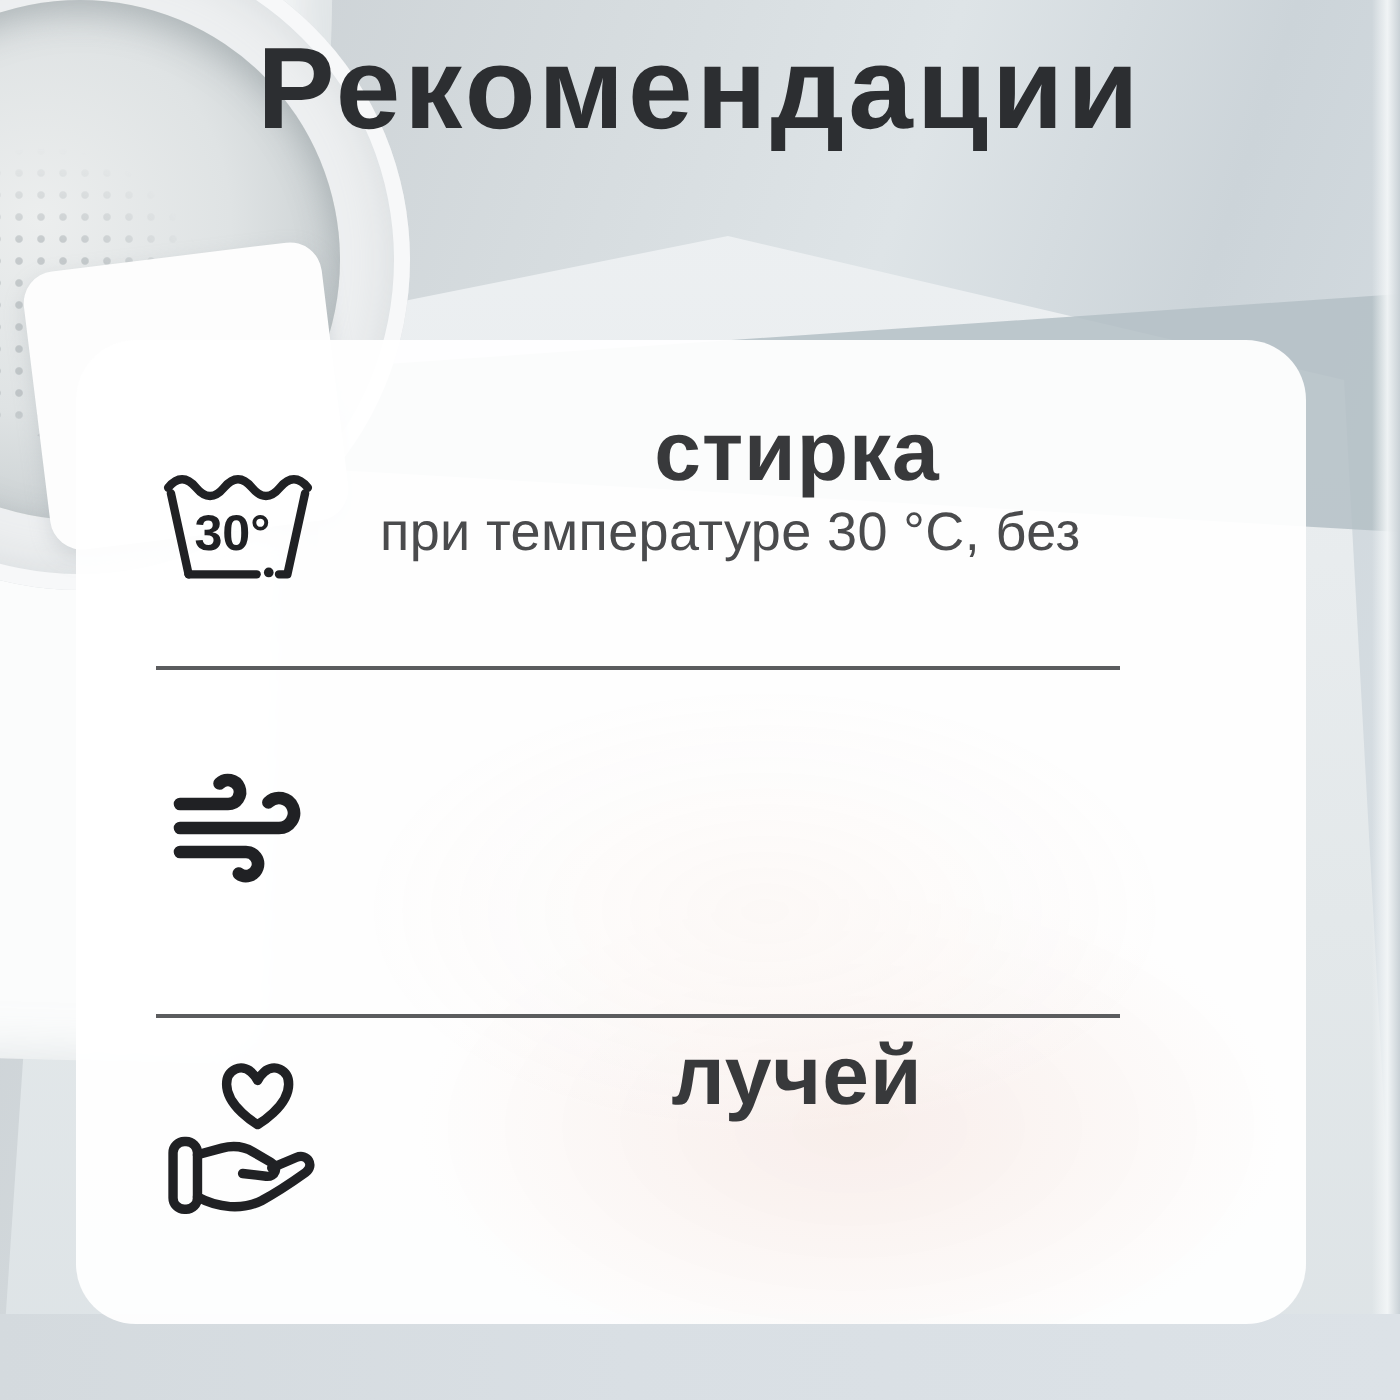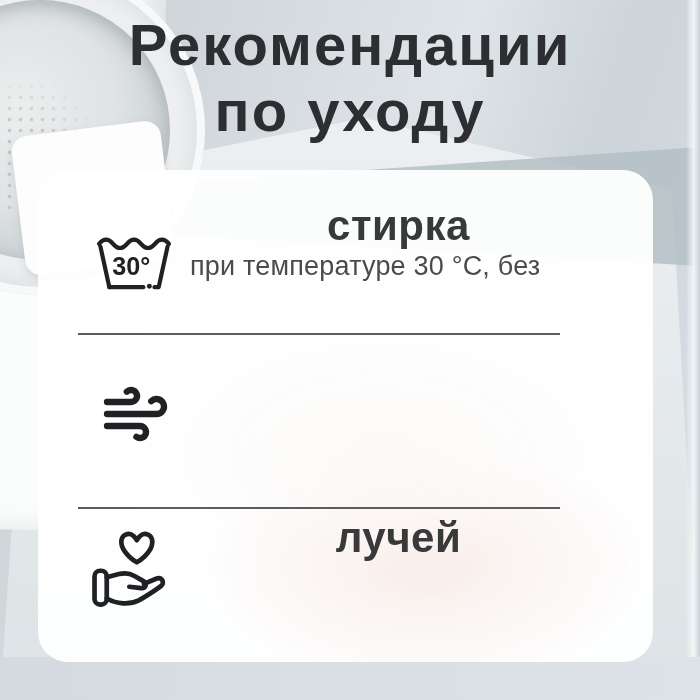--- a/index.html
+++ b/index.html
@@ -39,21 +39,21 @@
 
   
   .card{position:absolute;left:38px;top:170px;width:615px;height:492px;border-radius:30px;
     background-color:rgba(255,255,255,.94);
     background-image:
       radial-gradient(ellipse 270px 150px at 56% 58%,rgba(252,248,246,.95),rgba(252,248,246,0) 75%),
       radial-gradient(ellipse 300px 170px at 63% 80%,rgba(243,221,213,.5),rgba(243,221,213,0) 72%);
   }
   .section{position:absolute;left:40px;right:46px;display:flex;align-items:flex-start;}
   .sec-1{top:34px;} .sec-2{top:180px;} .sec-3{top:346px;}
-  .icon-col{width:112px;flex:none;display:flex;justify-content:center;}
+  .icon-col{width:112px;flex:none;display:flex;justify-content:flex-start;}
   .icon-wash{margin-top:24px;} .icon-wind{margin-top:28px;} .icon-heart{margin-top:4px;}
   .text-col{flex:1;min-width:0;}
   .sec-heading{margin:0;color:#38393b;font-size:42px;font-weight:600;letter-spacing:.5px;line-height:1.05;text-align:center;}
   .sec-desc{margin-top:2px;color:#4a4b4d;font-size:27px;font-weight:400;line-height:1.23;letter-spacing:.2px;}
   .divider{position:absolute;left:40px;width:482px;height:2px;background:#5b5c5e;border:0;margin:0;}
   .div-1{top:163px;} .div-2{top:337px;}
 
   svg{display:block;}
 </style>
 </head>
@@ -67,21 +67,20 @@
   <div class="machine-body"></div>
   <div class="machine-door-ring"></div>
   <div class="machine-door-glass"></div>
   <div class="machine-drum-dots"></div>
   <div class="machine-base"></div>
   <div class="bg-wall-corner"></div>
   <div class="bg-floor"></div>
 
   <div class="title">
     <div>Рекомендации</div>
-    <div>по уходу</div>
   </div>
 
   <div class="card">
 
     <div class="section sec-1">
       <div class="icon-col">
         <svg class="icon-wash" width="82" height="68" viewBox="0 0 88 72" fill="none" stroke="#202124" stroke-width="4.5" stroke-linecap="round" stroke-linejoin="round">
           <path d="M6.5 16.5 q7.5 -9 15 0 q7.5 9 15 0 q7.5 -9 15 0 q7.5 9 15 0 q7.5 -9 15 0"></path>
           <path d="M8 19.5 L17.5 63"></path>
           <path d="M80 19.5 L70.5 63 L66 63"></path>

